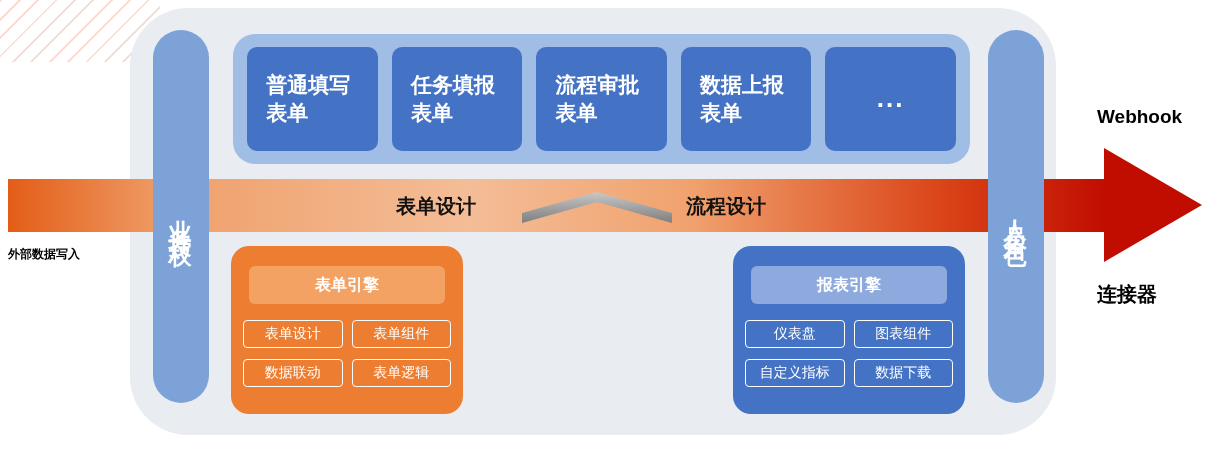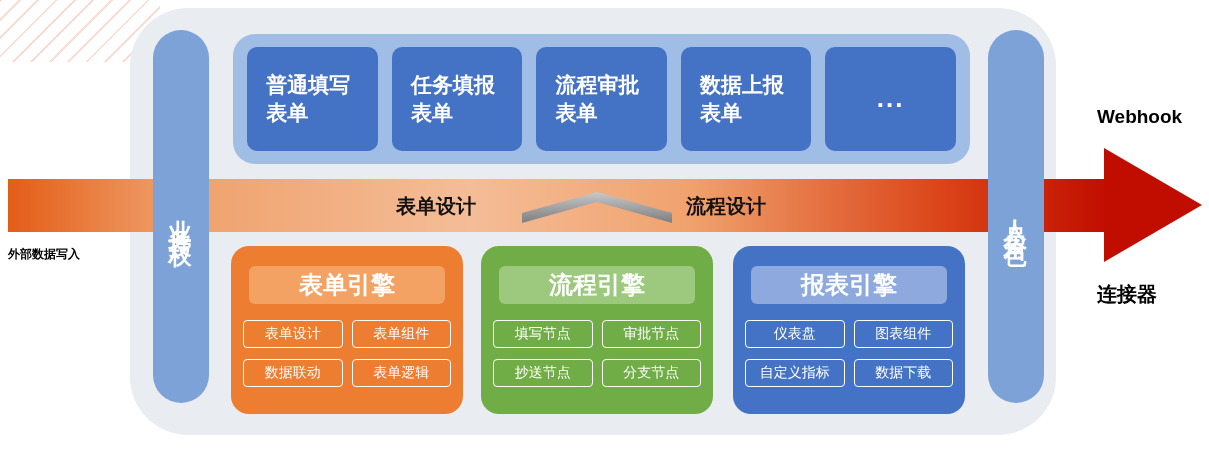--- a/index.html
+++ b/index.html
@@ -67,21 +67,21 @@
   .engine{
     position:absolute;top:246px;width:232px;height:168px;z-index:3;
     border-radius:18px;box-sizing:border-box;padding:20px 12px 0;
   }
   .engine.orange{left:231px;background:#ed7d31;}
   .engine.green {left:481px;background:#70ad47;}
   .engine.blue  {left:733px;background:#4472c4;}
   .engine-header{
     height:38px;margin:0 6px;border-radius:6px;
     display:flex;align-items:center;justify-content:center;
-    color:#ffffff;font-size:24px;font-weight:bold;
+    color:#ffffff;font-size:16px;font-weight:bold;
   }
   .engine.orange .engine-header{background:#f3a263;}
   .engine.green  .engine-header{background:#9cc97d;}
   .engine.blue   .engine-header{background:#8da9dd;}
   .engine-items{
     margin-top:16px;
     display:grid;grid-template-columns:1fr 1fr;gap:11px 9px;
   }
   .engine-item{
     border:1px solid #ffffff;border-radius:4px;
@@ -145,29 +145,20 @@
   <div class="engine orange">
     <div class="engine-header">表单引擎</div>
     <div class="engine-items">
       <div class="engine-item">表单设计</div>
       <div class="engine-item">表单组件</div>
       <div class="engine-item">数据联动</div>
       <div class="engine-item">表单逻辑</div>
     </div>
   </div>
 
-  <div class="engine green">
-    <div class="engine-header">流程引擎</div>
-    <div class="engine-items">
-      <div class="engine-item">填写节点</div>
-      <div class="engine-item">审批节点</div>
-      <div class="engine-item">抄送节点</div>
-      <div class="engine-item">分支节点</div>
-    </div>
-  </div>
 
   <div class="engine blue">
     <div class="engine-header">报表引擎</div>
     <div class="engine-items">
       <div class="engine-item">仪表盘</div>
       <div class="engine-item">图表组件</div>
       <div class="engine-item">自定义指标</div>
       <div class="engine-item">数据下载</div>
     </div>
   </div>

